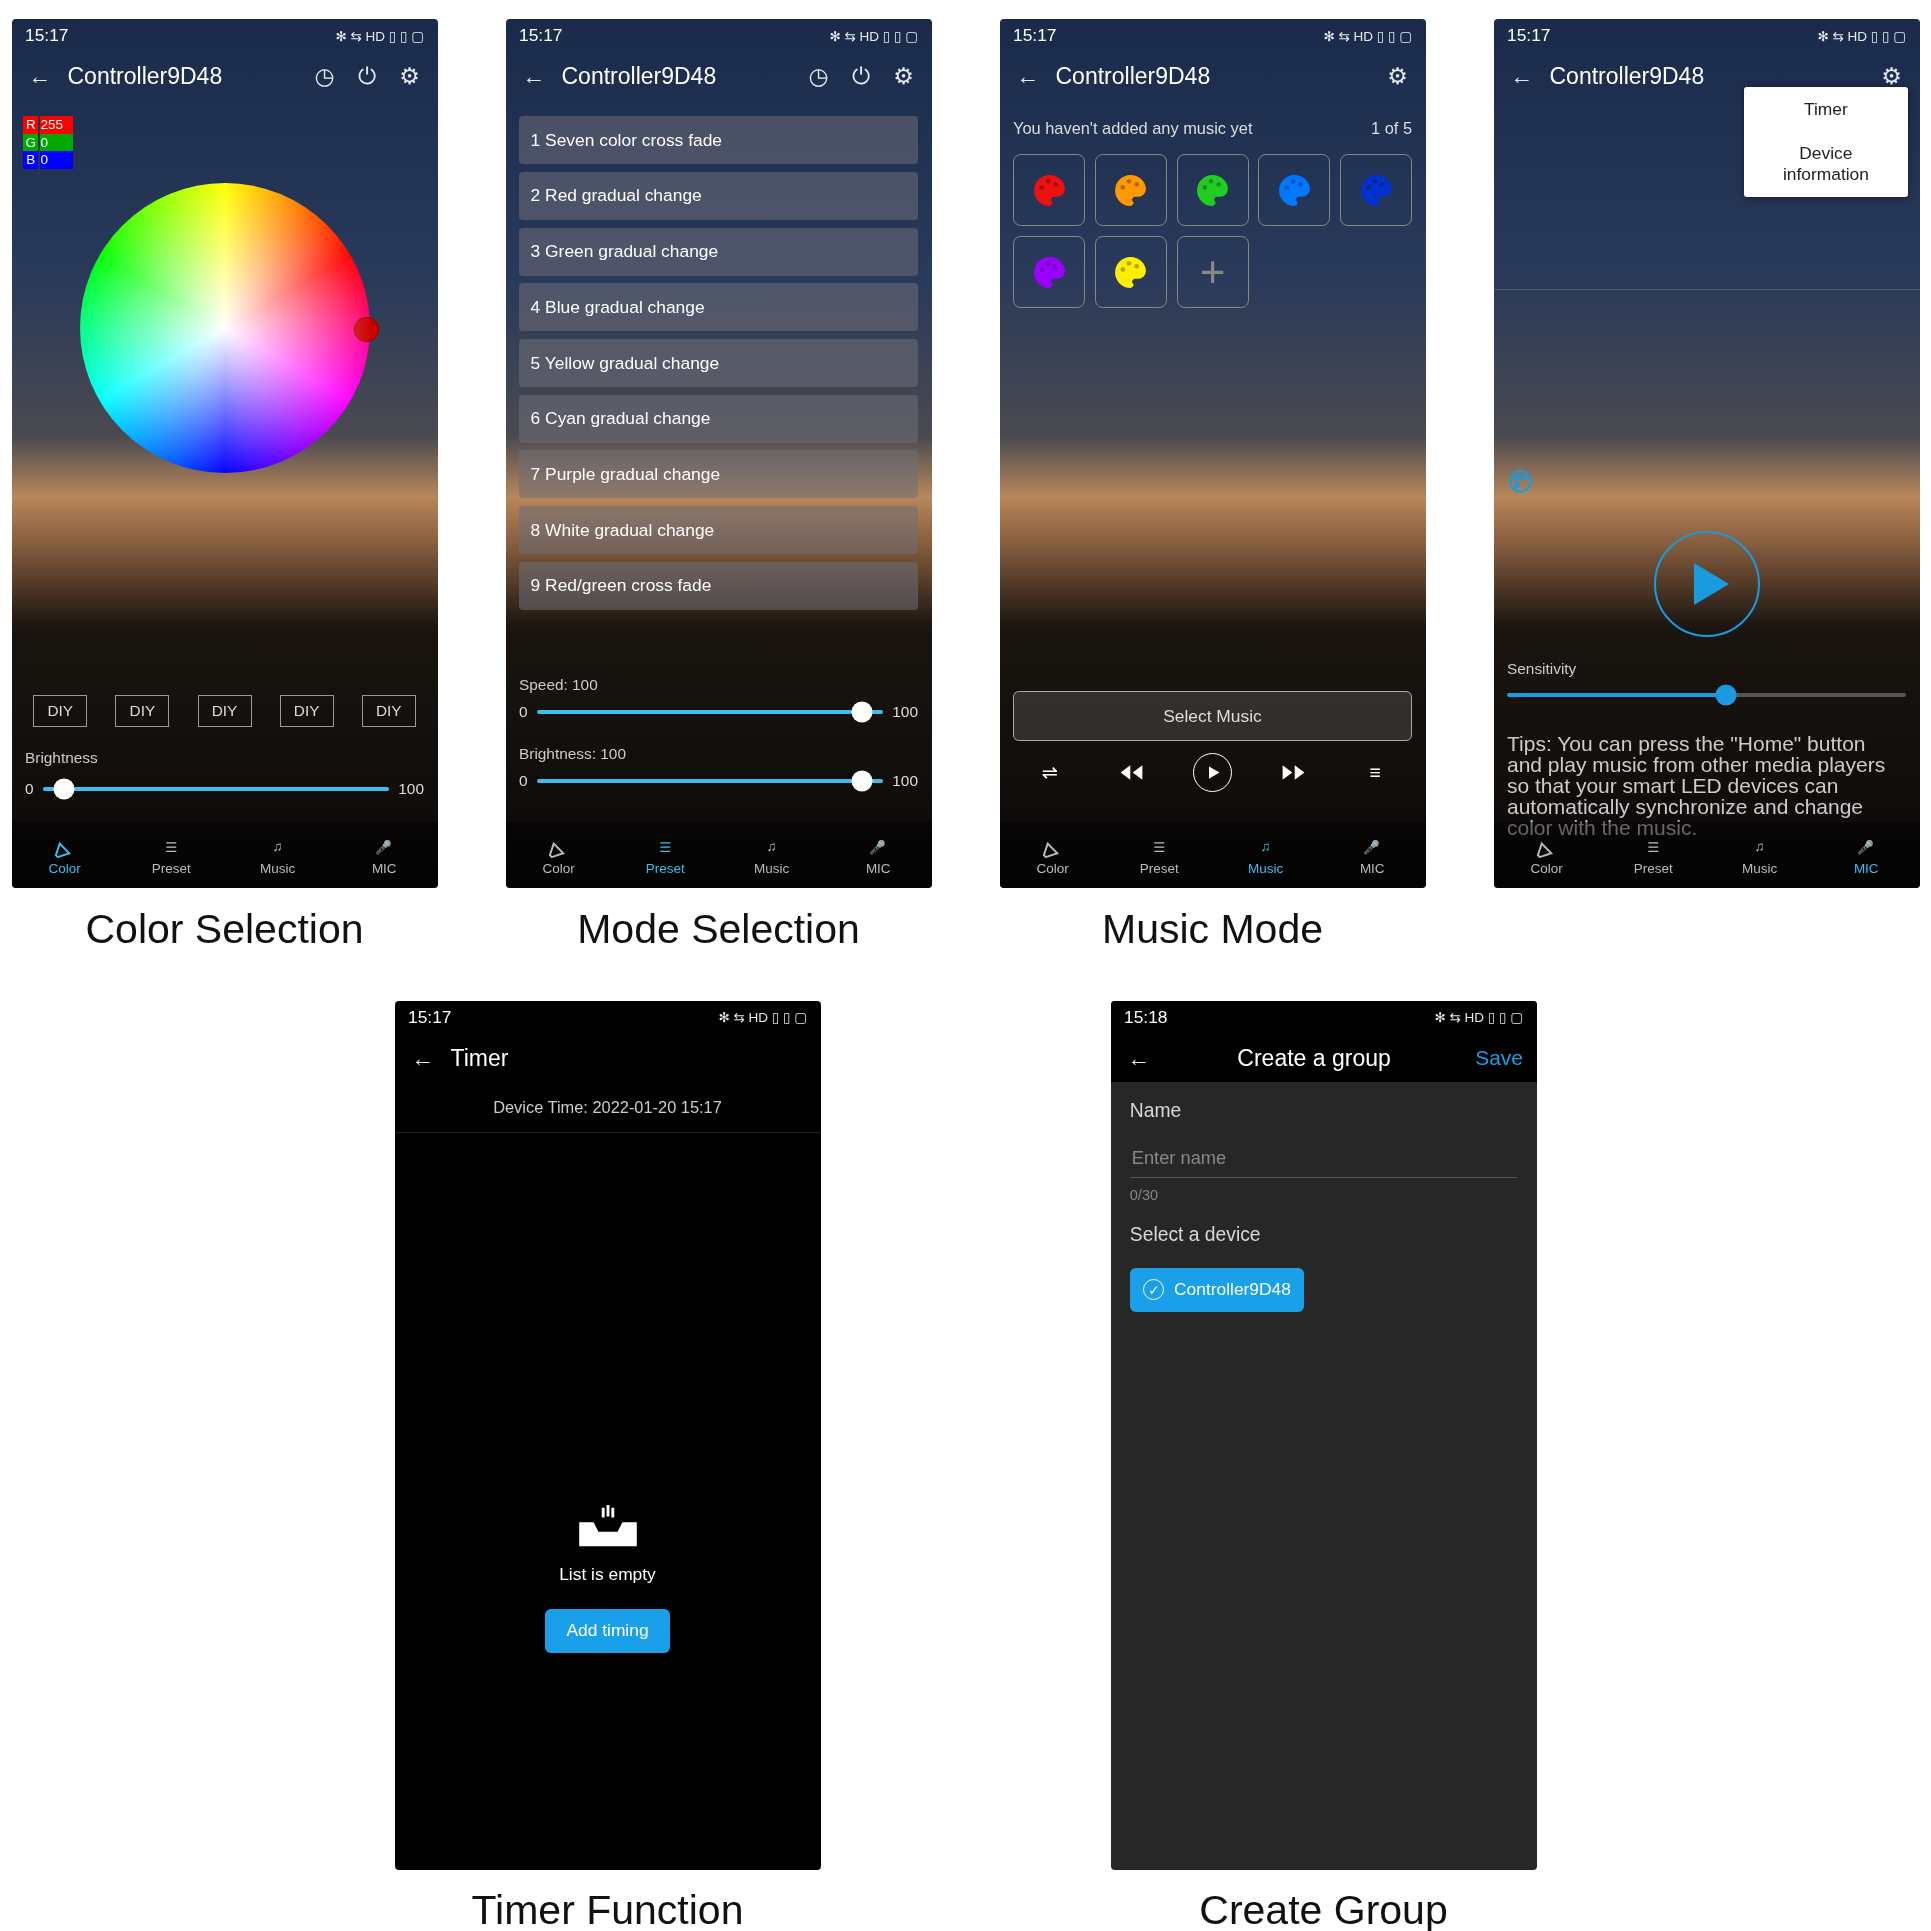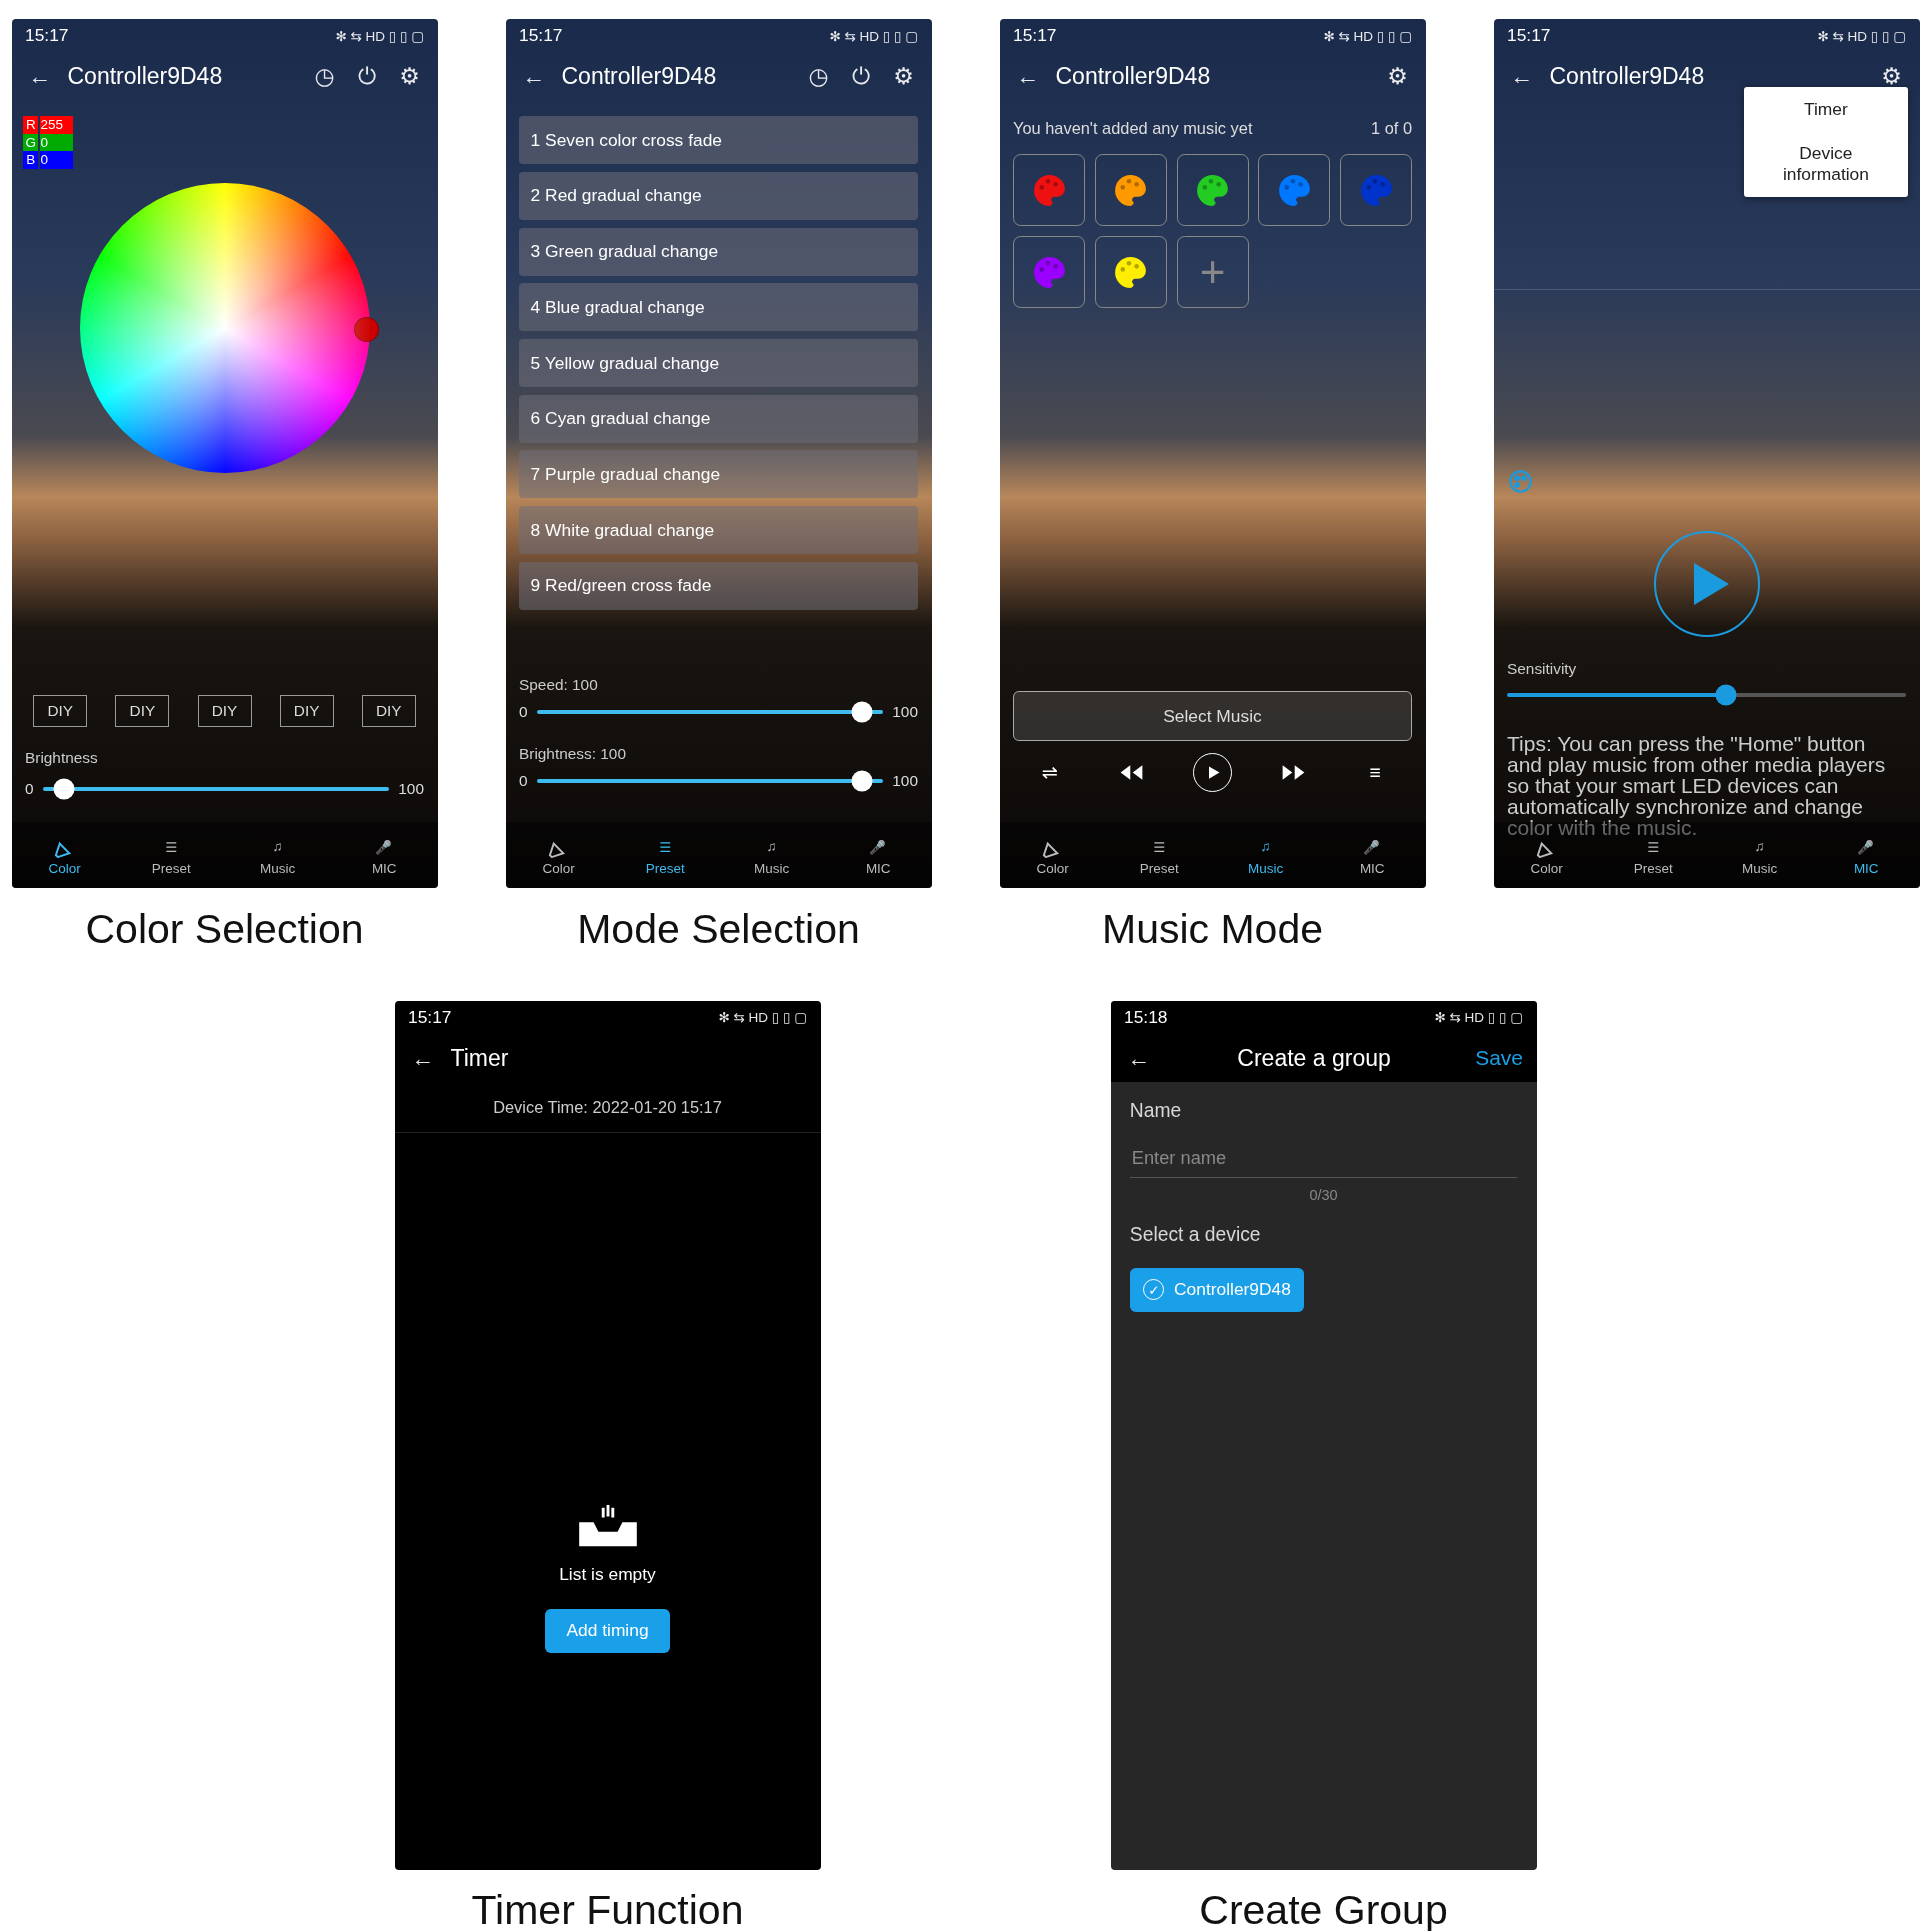--- a/index.html
+++ b/index.html
@@ -72,21 +72,21 @@
 
   
   .device-time{text-align:center;font-size:16.4px;color:#ccc;padding:15.4px;border-bottom:1px solid #222;}
   .empty-box{position:absolute;top:502px;left:0;right:0;display:flex;flex-direction:column;align-items:center;gap:13.5px;}
   .inbox-ic{width:68px;height:48px;}
   .addbtn{background:#1aa0e8;color:#fff;padding:11.6px 21px;border-radius:5.8px;font-size:17.4px;margin-top:9.7px;}
 
   
   .section-lbl{color:#d8d8d8;font-size:19.3px;padding:17.4px 19.3px 7.7px;}
   .input-line{margin:9.7px 19.3px;border-bottom:1px solid #555;padding:7.7px 1.9px;color:#888;font-size:18.3px;display:flex;justify-content:space-between;}
-  .count{color:#888;font-size:14.5px;text-align:center;margin:3.9px 19.3px;}
+  .count{color:#888;font-size:14.5px;text-align:left;margin:3.9px 19.3px;}
   .dev-chip{margin:13.5px 19.3px;background:#1aa0e8;color:#fff;padding:11.6px 13.5px;border-radius:5.8px;display:inline-flex;align-items:center;gap:9.7px;font-size:17.4px;}
   .chk{width:21px;height:21px;border:1.9px solid #fff;border-radius:50%;display:flex;align-items:center;justify-content:center;font-size:13.5px;}
   .save{color:#1aa0e8;font-size:21px;}
 </style>
 </head>
 <body>
 
 <div class="grid">
 
   <div class="col">
@@ -243,21 +243,21 @@
               <span>✻ ⇆ HD ▯ ▯ ▢</span>
             </span>
           </div>
         <div class="hdr">
           <div class="ic">←</div>
           <div class="title">Controller9D48</div>
           <div class="ic">⚙</div>
         </div>
         <div class="msg-row">
           <span>You haven't added any music yet</span>
-          <span>1 of 0</span>
+          <span>1 of 5</span>
         </div>
         <div class="pal-grid" id="palgrid">
             <div class="pal">
               <svg viewBox="0 0 24 24">
                 <path fill="#e11" d="M12 2a10 10 0 100 20c1 0 2-1 2-2s-1-1-1-2 1-2 2-2h2a5 5 0 005-5c0-5-5-9-10-9z"></path>
                 <circle cx="7" cy="10" r="1.5" fill="#000" opacity=".3"></circle>
                 <circle cx="11" cy="6" r="1.5" fill="#000" opacity=".3"></circle>
                 <circle cx="16" cy="8" r="1.5" fill="#000" opacity=".3"></circle>
               </svg>
             </div>

